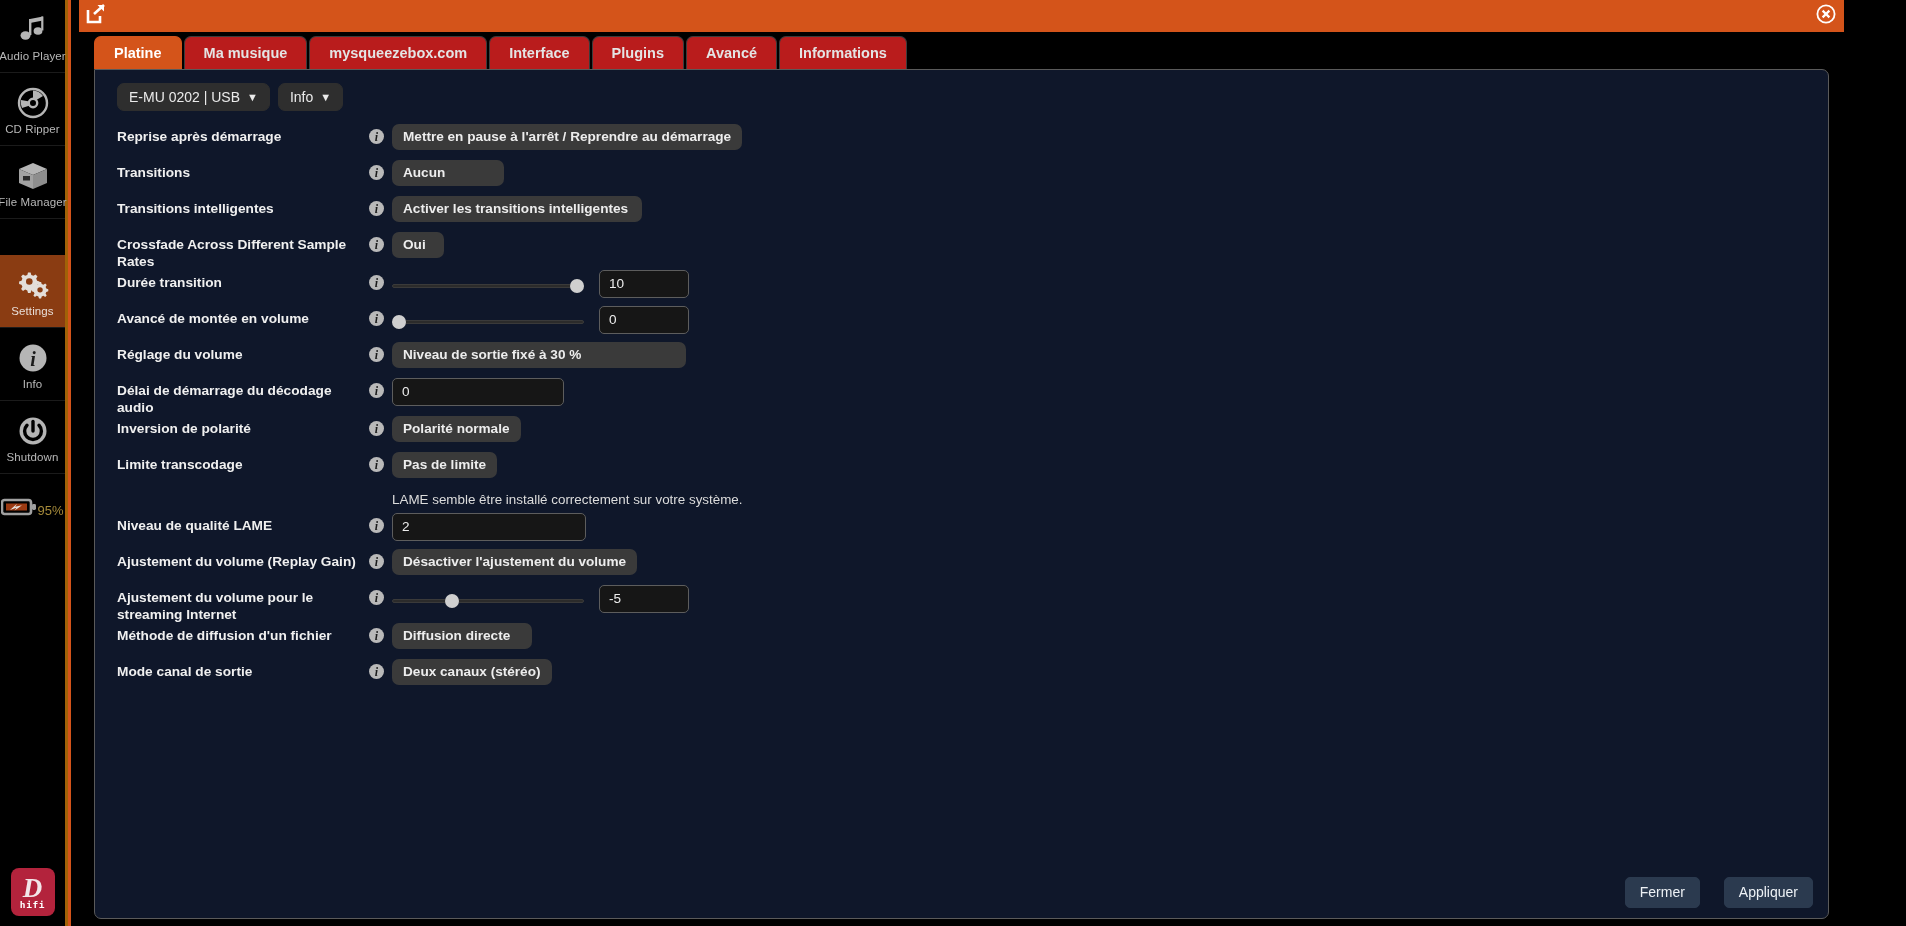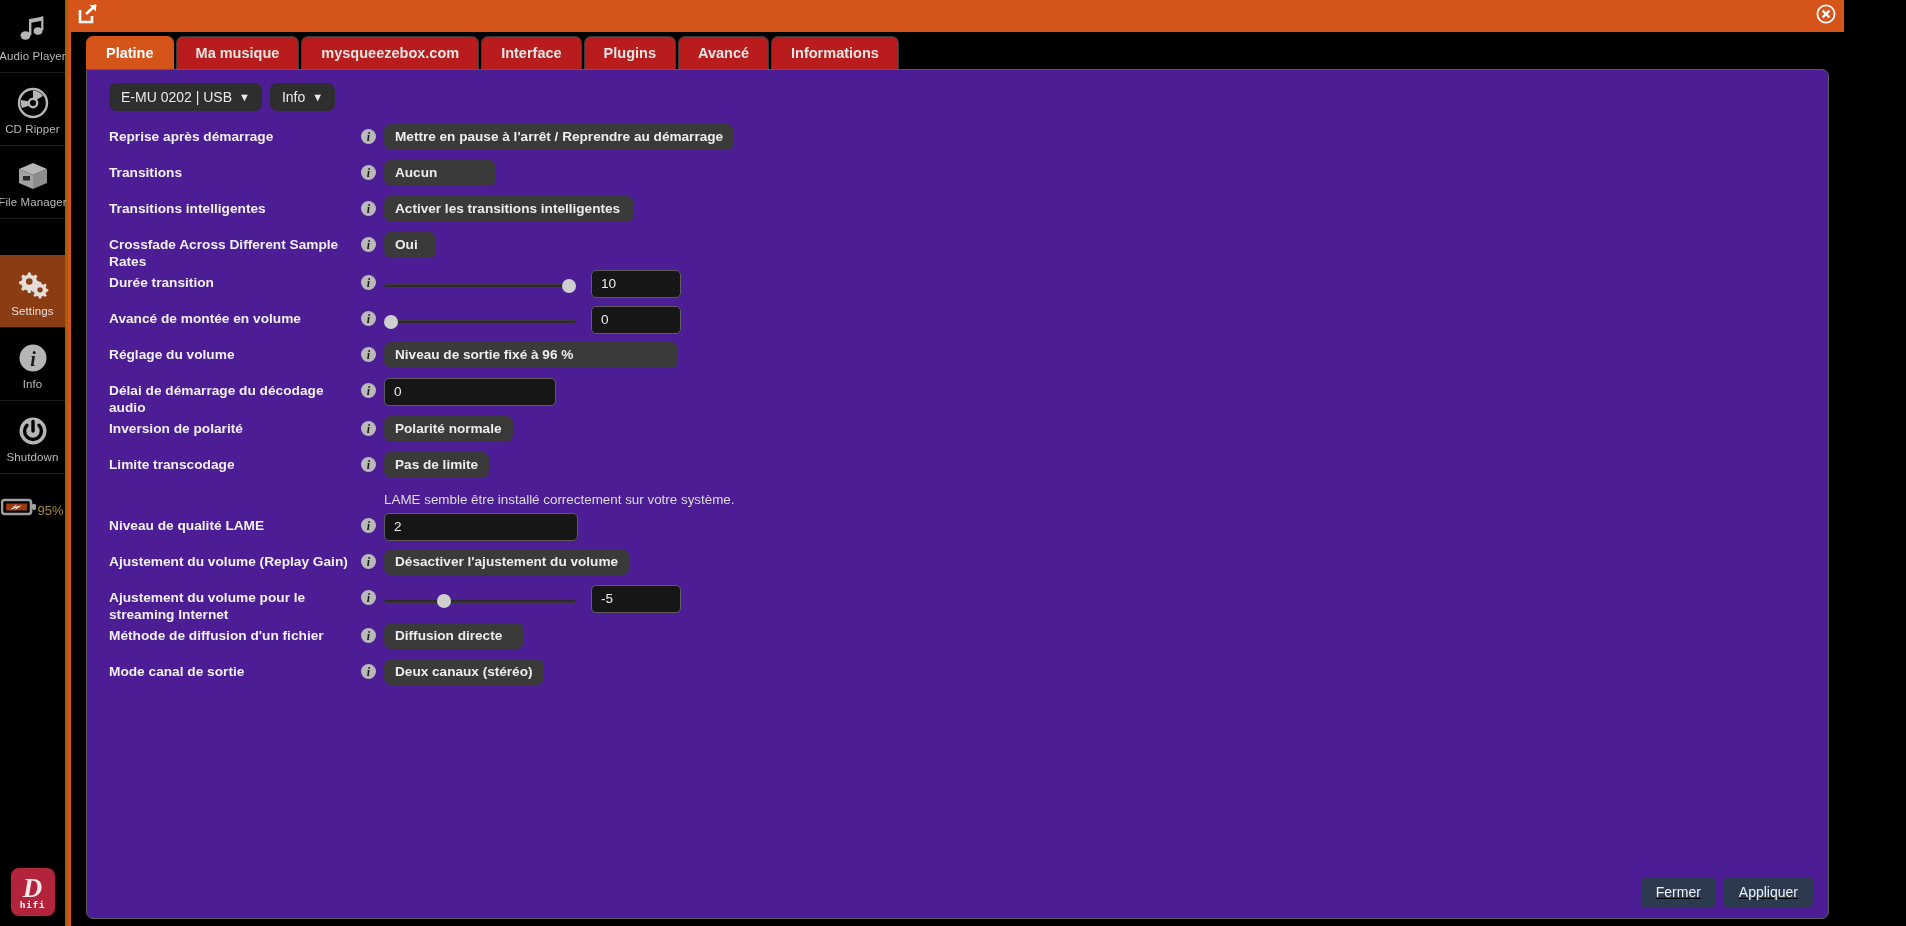--- a/index.html
+++ b/index.html
@@ -58,20 +58,21 @@
     font-family: "DejaVu Sans Mono", monospace;
     font-size: 9.5px; font-weight: 700; color: #ffffff;
     letter-spacing: .6px; line-height: 11px;
   }
 
   
   #window {
     position: absolute; left: 68px; top: 0;
     width: 1776px; height: 926px; background: #000;
     border-left: 3px solid #d4541a;
+    padding-left: 8px;
   }
   #titlebar {
     height: 32px; background: #d4541a;
     display: flex; align-items: center; justify-content: space-between;
     padding: 0 8px 0 7px;
   }
   #titlebar .tb-left { display: flex; align-items: center; }
   #titlebar .tb-title { color:#fff; font-size:12px; margin-left:8px; }
 
   
@@ -92,21 +93,21 @@
     background: #d4541a; color: #ffffff; border-color: #d4541a;
   }
 
   
   #panel {
     margin: 0 15px 8px 15px;
     height: 850px;
     border: 1px solid #5a5a5a;
     border-top: 1px solid #5a5a5a;
     border-radius: 0 7px 7px 7px;
-    background: #4c1d95;
+    background: #0f172a;
     position: relative;
   }
   #device-row {
     display: flex; align-items: center; gap: 8px;
     padding: 13px 0 0 22px;
   }
   .pill {
     background: #2e2e2e; color: #eaeaea;
     border-radius: 7px; font-size: 14px;
     padding: 5px 11px; display: inline-flex; align-items: center;
@@ -169,21 +170,21 @@
   }
   .hint-row { padding: 4px 0 6px 22px; display:flex; }
   .hint-row .hint-spacer { width: 252px; flex:0 0 252px; }
   .hint-text {
     color: #dcdcdc; font-size: 13.4px; padding-left: 23px;
   }
 
   
   #footer {
     position: absolute; right: 15px; bottom: 10px;
-    display: flex; gap: 8px; align-items: flex-start; text-decoration: underline;
+    display: flex; gap: 24px; align-items: flex-start;
   }
   .btn {
     background: #2b3a4f; color: #eef2f6;
     border: 1px solid #2b3a4f; border-radius: 5px;
     font-size: 14px; padding: 6px 14px 7px 14px; cursor: pointer;
     white-space: nowrap;
   }
 </style>
 </head>
 <body>
@@ -393,21 +394,21 @@
                   <div class="thumb" style="left: calc(0% + 0px);"></div>
                 </div>
                 <input class="text-field" type="text" value="0" style="width: 90px;">
               </div>
             </div>
           </div>
           <div class="row">
             <div class="row-label">Réglage du volume</div>
             <div class="row-ctrl">
               <div class="info-icon">i</div>
-              <div class="select-pill" style="min-width: 294px;">Niveau de sortie fixé à 96 %</div>
+              <div class="select-pill" style="min-width: 294px;">Niveau de sortie fixé à 30 %</div>
             </div>
           </div>
           <div class="row">
             <div class="row-label">Délai de démarrage du décodage audio</div>
             <div class="row-ctrl">
               <div class="info-icon">i</div>
               <input class="text-field" type="text" value="0" style="width: 172px;">
             </div>
           </div>
           <div class="row">

